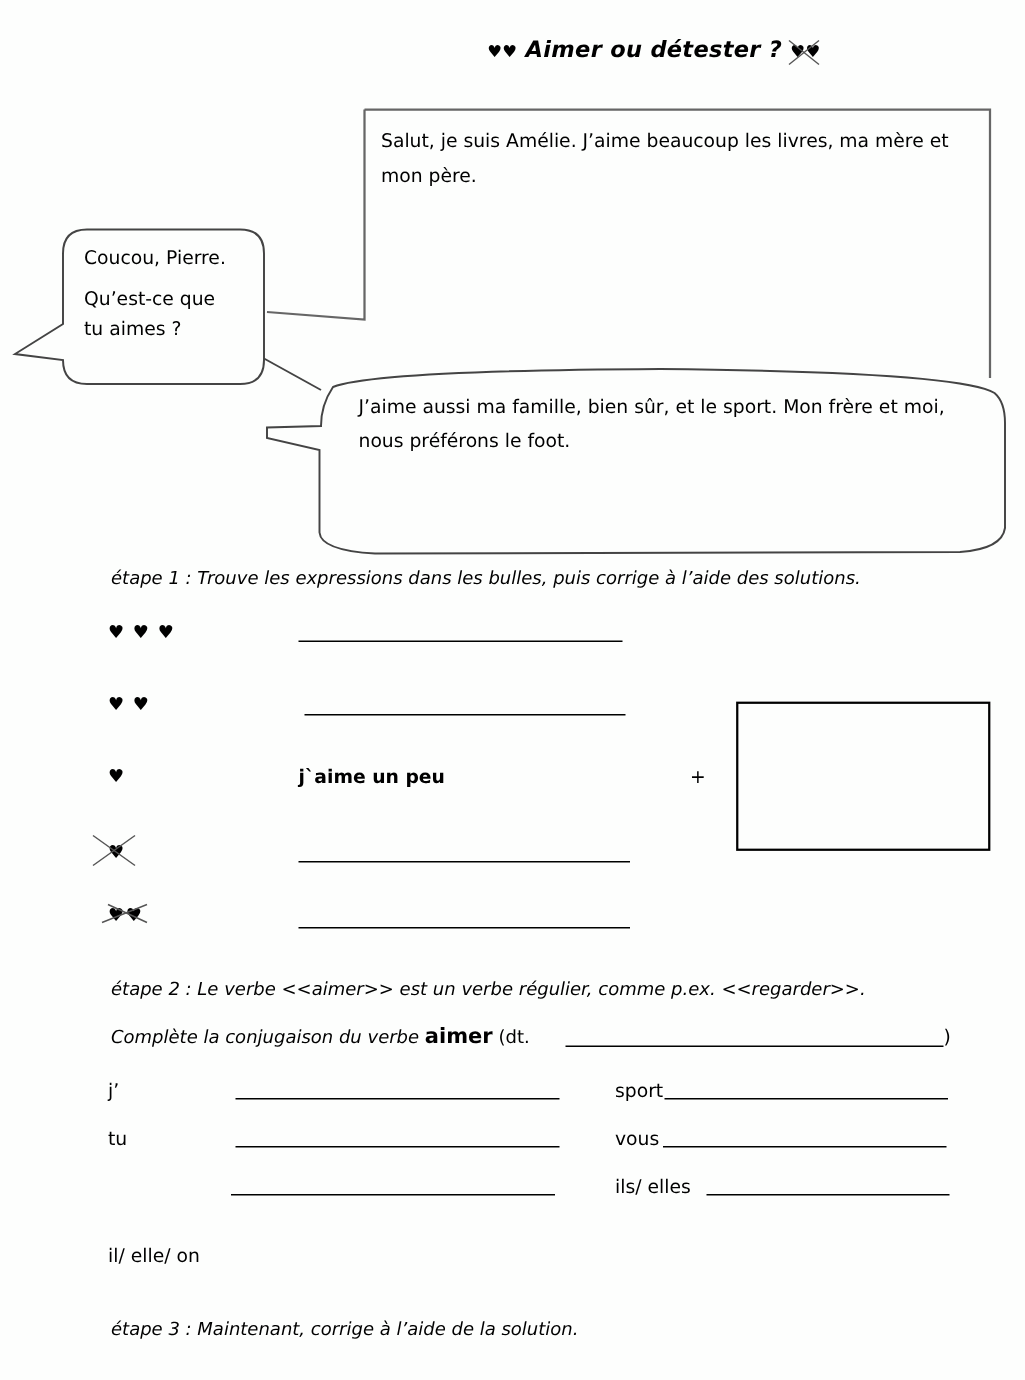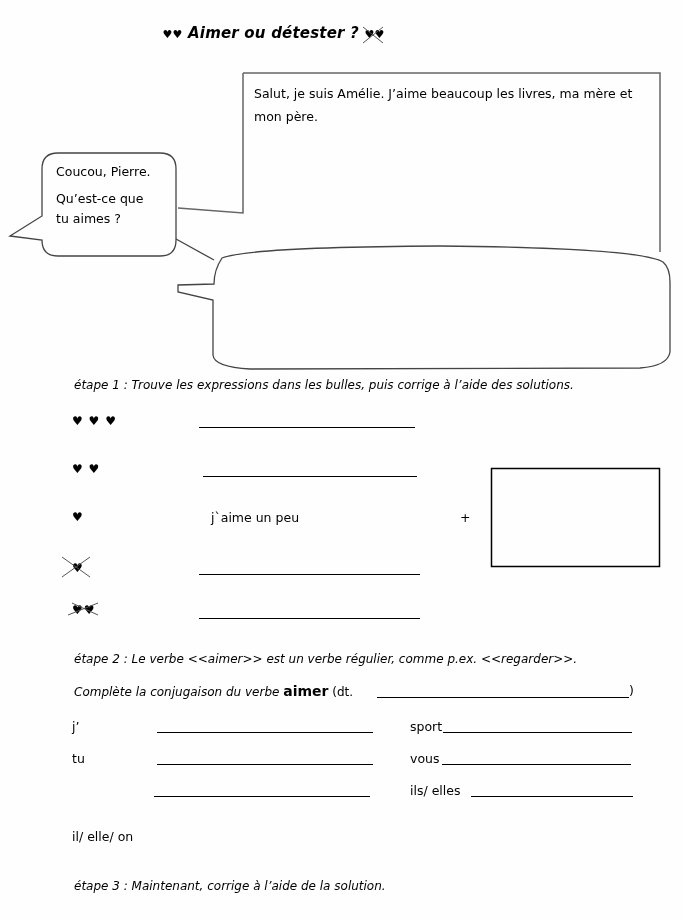--- a/index.html
+++ b/index.html
@@ -3,21 +3,21 @@
   <meta charset="utf-8">
   <style>
     html, body { margin: 0; padding: 0; }
     body {
       width: 683px; height: 920px; position: relative; overflow: hidden;
       background: #fdfefd; color: #000;
       font-family: "DejaVu Sans", sans-serif;
     }
     .abs { position: absolute; }
     .title {
-      left: 0; width: 547px; top: 24px; text-align: center;
+      left: 0; width: 547px; top: 24px; text-align: right;
       font-family: "DejaVu Sans", sans-serif; font-weight: bold; font-style: italic;
       font-size: 15px; letter-spacing: 0.2px;
     }
     .title .hearts { font-style: normal; font-size: 11px; }
     .crossed { position: relative; display: inline-block; }
     .crossed svg { position: absolute; left: -3px; top: -3px; }
     .bubble-text { font-size: 12.5px; line-height: 15px; }
     svg.shapes { position: absolute; left: 0; top: 0; }
     .step {
       font-style: italic; font-size: 12px; font-family: "DejaVu Sans", sans-serif;
@@ -60,32 +60,33 @@
   <div style="margin-bottom:12px;">Coucou, Pierre.</div>
   <div style="margin-bottom:5px;">Qu’est-ce que</div>
   <div>tu aimes ?</div>
 </div>
 
 <div class="abs bubble-text" style="left:254px; top:82px; width:400px; line-height:23px;">
   <div style="margin-bottom:8px;">Salut, je suis Amélie. J’aime beaucoup les livres,  ma mère et mon père.</div>
 </div>
 
 <div class="abs bubble-text" style="left:239px; top:259px; width:405px; line-height:23px;">
+  <div>J’aime aussi ma famille, bien sûr, et le sport. Mon frère et moi, nous préférons le foot.</div>
 </div>
 
 <div class="abs step" style="left:74px; top:378px;">étape 1 : Trouve les expressions dans les bulles, puis corrige à l’aide des solutions.</div>
 
 <div class="abs heart" style="left:72px; top:414px;">♥ ♥ ♥</div>
 <div class="abs blank" style="left:199px; top:427px; width:216px;"></div>
 
 <div class="abs heart" style="left:72px; top:462px;">♥ ♥</div>
 <div class="abs blank" style="left:203px; top:476px; width:214px;"></div>
 
 <div class="abs heart" style="left:72px; top:510px;">♥</div>
-<div class="abs txt" style="left:211px; top:510px;">j`aime un peu</div>
+<div class="abs txt" style="left:199px; top:510px;font-weight:bold;">j`aime un peu</div>
 <div class="abs txt" style="left:460px; top:510px;">+</div>
 <div class="abs" style="left:491px; top:468px; width:170px; height:100px;"></div>
 
 <div class="abs heart" style="left:72px; top:561px;">
   <span>♥</span>
   <svg class="abs" style="left:-12px; top:-6px;" width="32" height="24" viewBox="0 0 32 24">
       <line x1="2" y1="2" x2="30" y2="22" stroke="#555" stroke-width="1"></line>
       <line x1="30" y1="2" x2="2" y2="22" stroke="#555" stroke-width="1"></line>
     </svg>
 </div>

